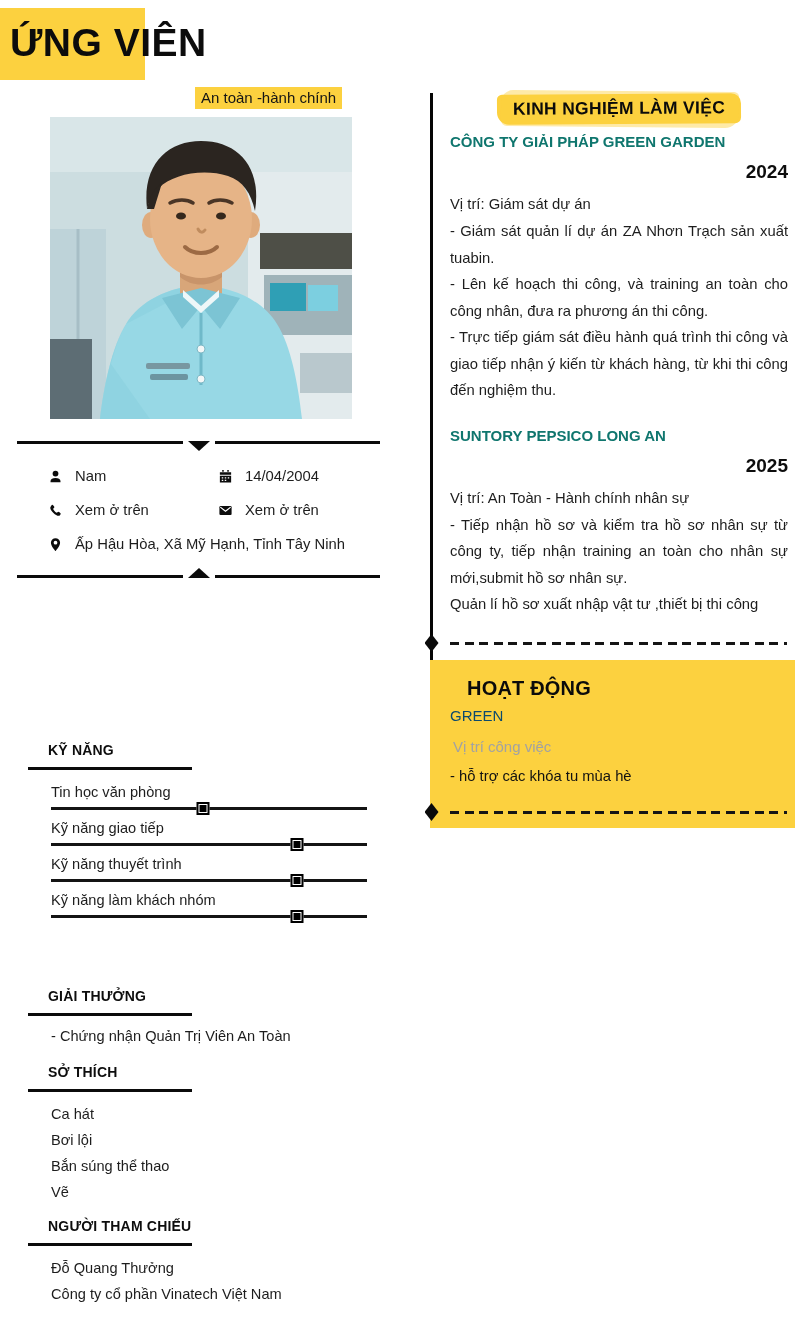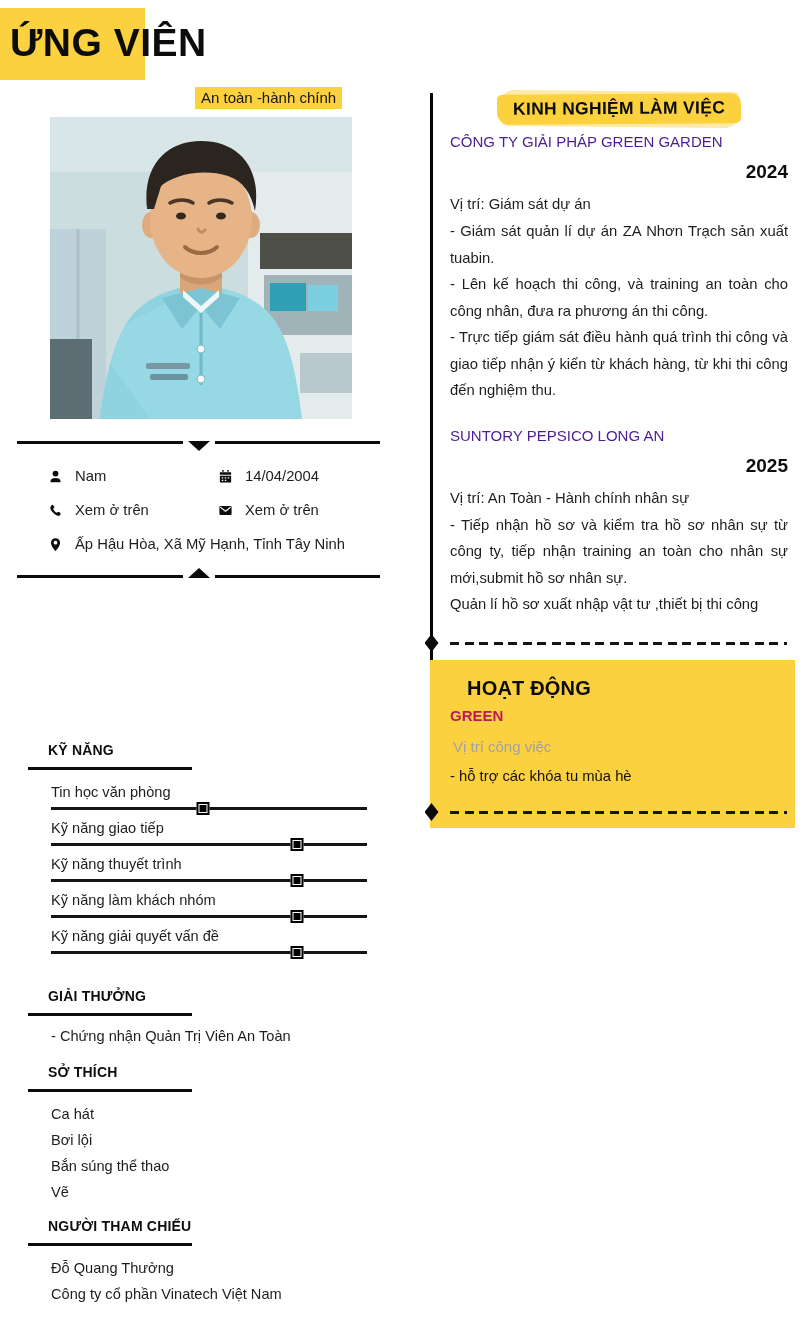--- a/index.html
+++ b/index.html
@@ -55,35 +55,35 @@
   .slider .knob{position:absolute;top:0;width:13px;height:13px;background:#fff;border:2px solid #000;transform:translateX(-50%);}
   .slider .knob::after{content:"";position:absolute;inset:1px;background:#000;}
 
   
   .right-col{position:absolute;left:430px;top:85px;width:365px;height:760px;}
   .vline{position:absolute;left:0;top:8px;width:3px;height:732px;background:#050505;}
   .right-inner{padding:9px 7px 0 20px;}
   .exp-title-wrap{display:flex;justify-content:center;}
   .exp-title{position:relative;display:inline-block;background:var(--yellow);padding:4px 16px 5px 16px;font-size:17.5px;font-weight:700;color:#0b0b0b;letter-spacing:.3px;border-radius:5px 10px 6px 12px;transform:rotate(-.4deg);}
   .exp-title::before{content:"";position:absolute;inset:-3px 2px -3px 4px;background:var(--yellow);opacity:.45;border-radius:12px 5px 14px 6px;transform:rotate(.9deg);z-index:-1;}
-  .company{margin:8px 0 0 0;font-size:15px;font-weight:400;color:#4c1d95;line-height:20px;}
+  .company{margin:8px 0 0 0;font-size:15px;font-weight:700;color:#0f766e;line-height:20px;}
   .year{margin:10px 0 0 0;font-size:19px;font-weight:700;text-align:right;line-height:20px;color:#0d0d0d;}
   .position{margin:12px 0 0 0;font-size:14.8px;line-height:20px;}
   .details{margin:4px 0 0 0;font-size:14.8px;line-height:26.5px;text-align:justify;white-space:pre-line;}
   .j2 .company{margin-top:22px;}
 
   .dash-row{position:absolute;left:0;right:0;height:18px;}
   .dash-row.first{top:549px;}
   .dash-row.second{top:718px;}
   .diamond{position:absolute;left:-5.5px;top:0;width:14px;height:18px;background:#0a0a0a;clip-path:polygon(50% 0,100% 50%,50% 100%,0 50%);}
   .dashes{position:absolute;left:20px;right:8px;top:7.5px;height:3px;background:repeating-linear-gradient(90deg,#151515 0 9px,transparent 9px 14.5px);}
 
   .activity-box{position:absolute;left:0;top:575px;width:365px;height:168px;background:var(--yellow);padding:8px 20px;}
   .activity-box h2{margin:8px 0 0 17px;font-size:20px;font-weight:700;line-height:24px;color:#0b0b0b;letter-spacing:.2px;}
-  .activity-org{margin:6px 0 0 0;font-size:15px;font-weight:700;line-height:20px;color:#be185d;}
+  .activity-org{margin:6px 0 0 0;font-size:15px;font-weight:400;line-height:20px;color:#0c4a6e;}
   .activity-placeholder{margin:11px 0 0 3px;font-size:15px;line-height:20px;color:#A2A2A2;}
   .activity-detail{margin:9px 0 0 0;font-size:14.8px;line-height:20px;color:#111;}
 </style>
 </head>
 <body>
 
 <div class="page">
 
   <div class="title-box">
     <h1>ỨNG VIÊN</h1>
@@ -226,27 +226,20 @@
           <span class="knob" style="left: 78%;"></span>
         </div>
       </div>
       <div class="skill-row">
         <span class="lbl">Kỹ năng làm khách nhóm</span>
         <div class="slider">
           <span class="track"></span>
           <span class="knob" style="left: 78%;"></span>
         </div>
       </div>
-      <div class="skill-row">
-        <span class="lbl">Kỹ năng giải quyết vấn đề</span>
-        <div class="slider">
-          <span class="track"></span>
-          <span class="knob" style="left: 78%;"></span>
-        </div>
-      </div>
     </div>
   </div>
 
   <div class="lsec" style="top:984px;">
     <h2>GIẢI THƯỞNG</h2>
     <div class="sec-underline"></div>
     <div class="items">
       <div>- Chứng nhận Quản Trị Viên An Toàn</div>
     </div>
   </div>

